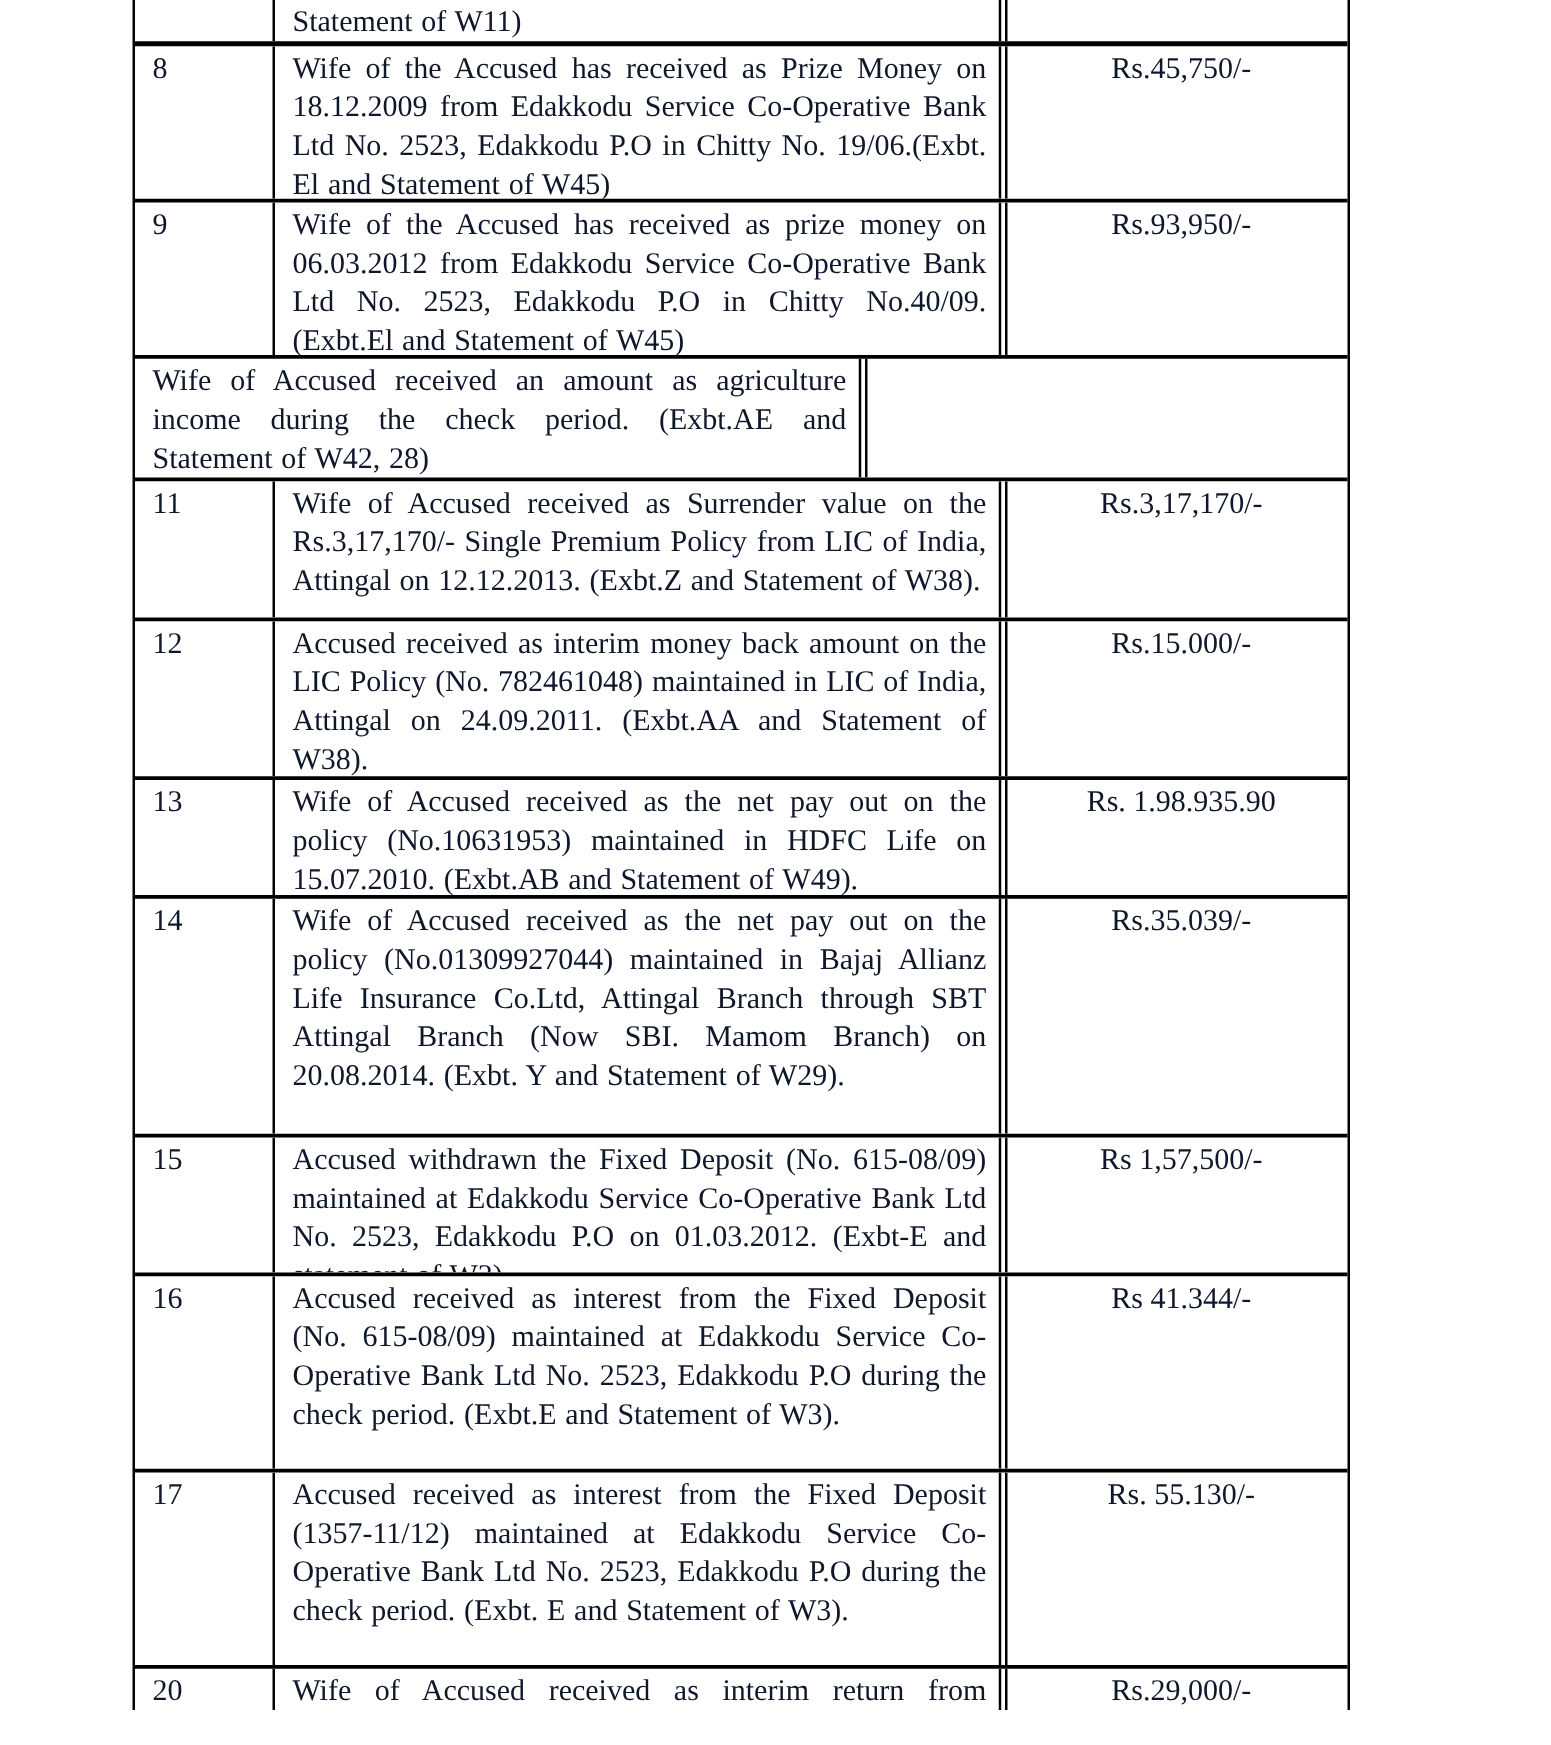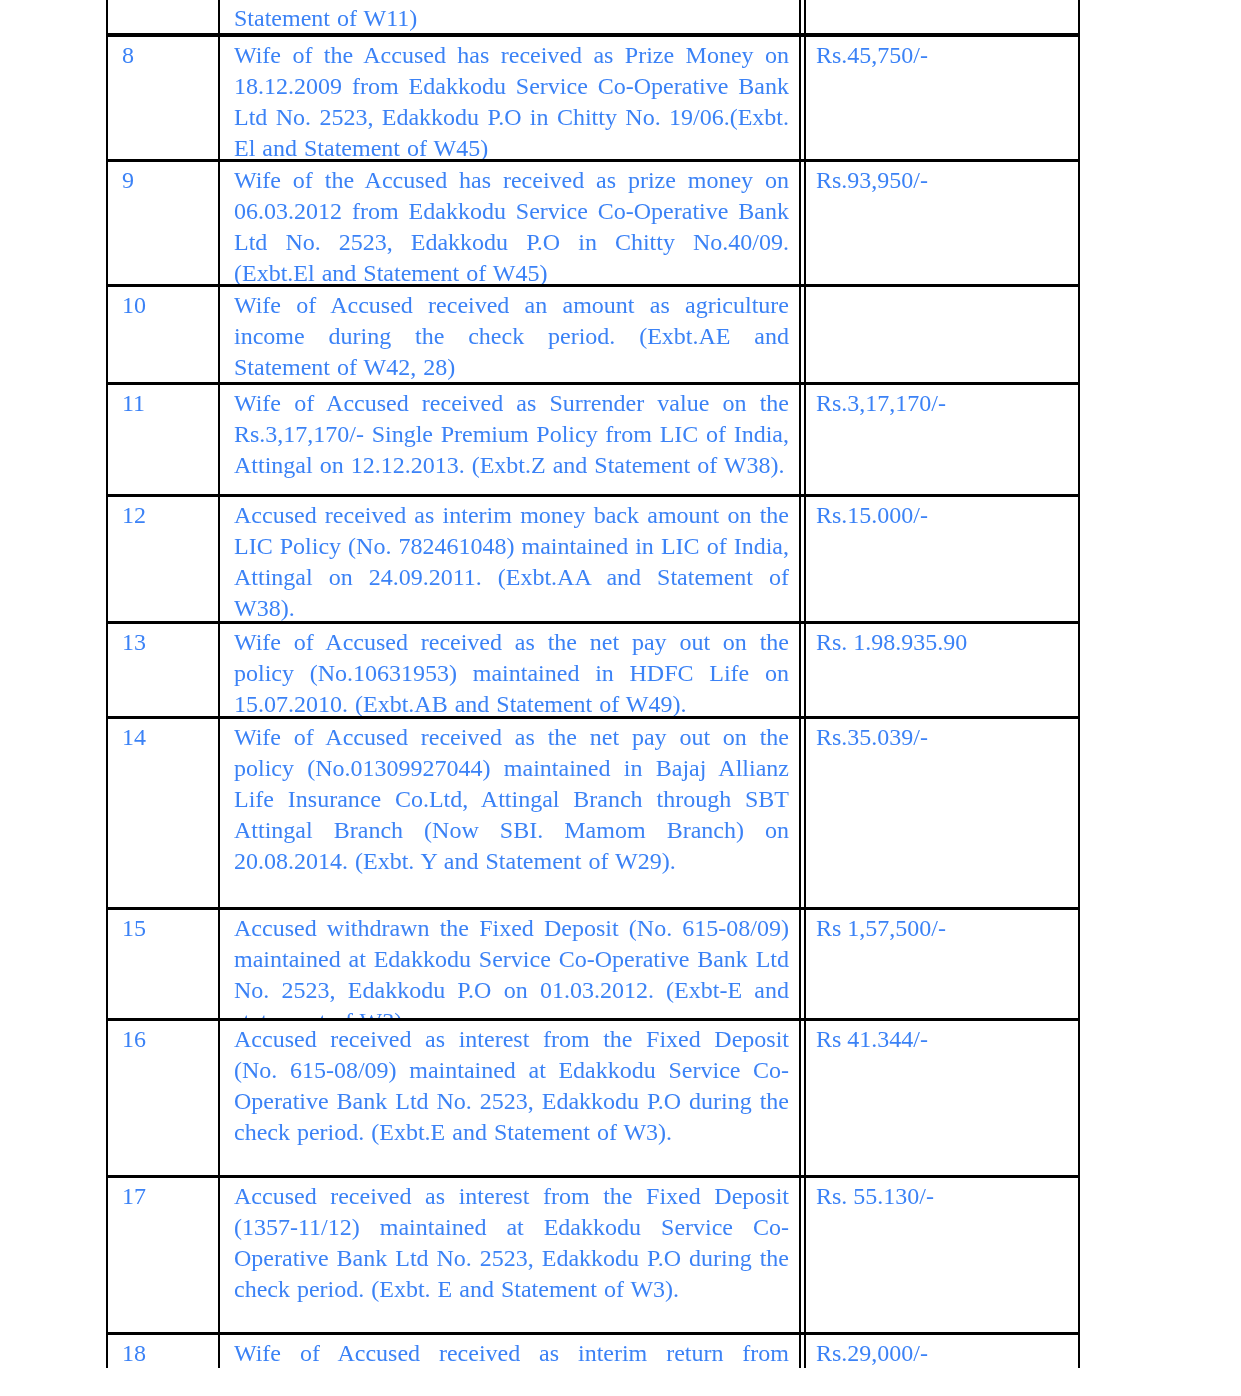--- a/index.html
+++ b/index.html
@@ -7,21 +7,21 @@
     padding: 0;
     background: #ffffff;
   }
   #page {
     position: relative;
     width: 1241px;
     height: 1396px;
     background: #ffffff;
     overflow: hidden;
     font-family: "Liberation Serif", serif;
-    color: #3b82f6;
+    color: #0f172a;
   }
   #doc-table {
     position: absolute;
     left: 106px;
     top: 0;
     width: 974px;
     border-left: 2px solid #000;
     border-right: 2px solid #000;
     box-sizing: border-box;
   }
@@ -52,20 +52,21 @@
     padding: 3px 10px 0 14px;
     text-align: justify;
     text-align-last: left;
     word-spacing: 1px;
   }
   .cell-desc.force-justify { text-align-last: justify; }
   .cell-amt {
     flex: 1 1 auto;
     padding: 3px 4px 0 10px;
     white-space: nowrap;
+    text-align: center;
   }
 </style>
 </head>
 <body>
 
 <div id="page">
   <div id="doc-table">
 
     <div class="trow thickb" style="height:37px">
       <div class="cell cell-num"></div>
@@ -79,21 +80,20 @@
       <div class="cell cell-amt">Rs.45,750/-</div>
     </div>
 
     <div class="trow" style="height:125px">
       <div class="cell cell-num">9</div>
       <div class="cell cell-desc">Wife of the Accused has received as prize money on 06.03.2012 from Edakkodu Service Co-Operative Bank Ltd No. 2523, Edakkodu P.O in Chitty No.40/09.(Exbt.El and Statement of W45)</div>
       <div class="cell cell-amt">Rs.93,950/-</div>
     </div>
 
     <div class="trow" style="height:98px">
-      <div class="cell cell-num">10</div>
       <div class="cell cell-desc">Wife of Accused received an amount as agriculture income during the check period. (Exbt.AE and Statement of W42, 28)</div>
     </div>
 
     <div class="trow" style="height:112px">
       <div class="cell cell-num">11</div>
       <div class="cell cell-desc">Wife of Accused received as Surrender value on the Rs.3,17,170/- Single Premium Policy from LIC of India, Attingal on 12.12.2013. (Exbt.Z and Statement of W38).</div>
       <div class="cell cell-amt">Rs.3,17,170/-</div>
     </div>
 
     <div class="trow" style="height:127px">
@@ -126,19 +126,19 @@
       <div class="cell cell-amt">Rs 41.344/-</div>
     </div>
 
     <div class="trow" style="height:157px">
       <div class="cell cell-num">17</div>
       <div class="cell cell-desc">Accused received as interest from the Fixed Deposit (1357-11/12) maintained at Edakkodu Service Co- Operative Bank Ltd No. 2523, Edakkodu P.O during the check period. (Exbt. E and Statement of W3).</div>
       <div class="cell cell-amt">Rs. 55.130/-</div>
     </div>
 
     <div class="trow noline" style="height:33px">
-      <div class="cell cell-num">18</div>
+      <div class="cell cell-num">20</div>
       <div class="cell cell-desc force-justify">Wife of Accused received as interim return from</div>
       <div class="cell cell-amt">Rs.29,000/-</div>
     </div>
 
   </div>
 </div>
 
 </body></html>

